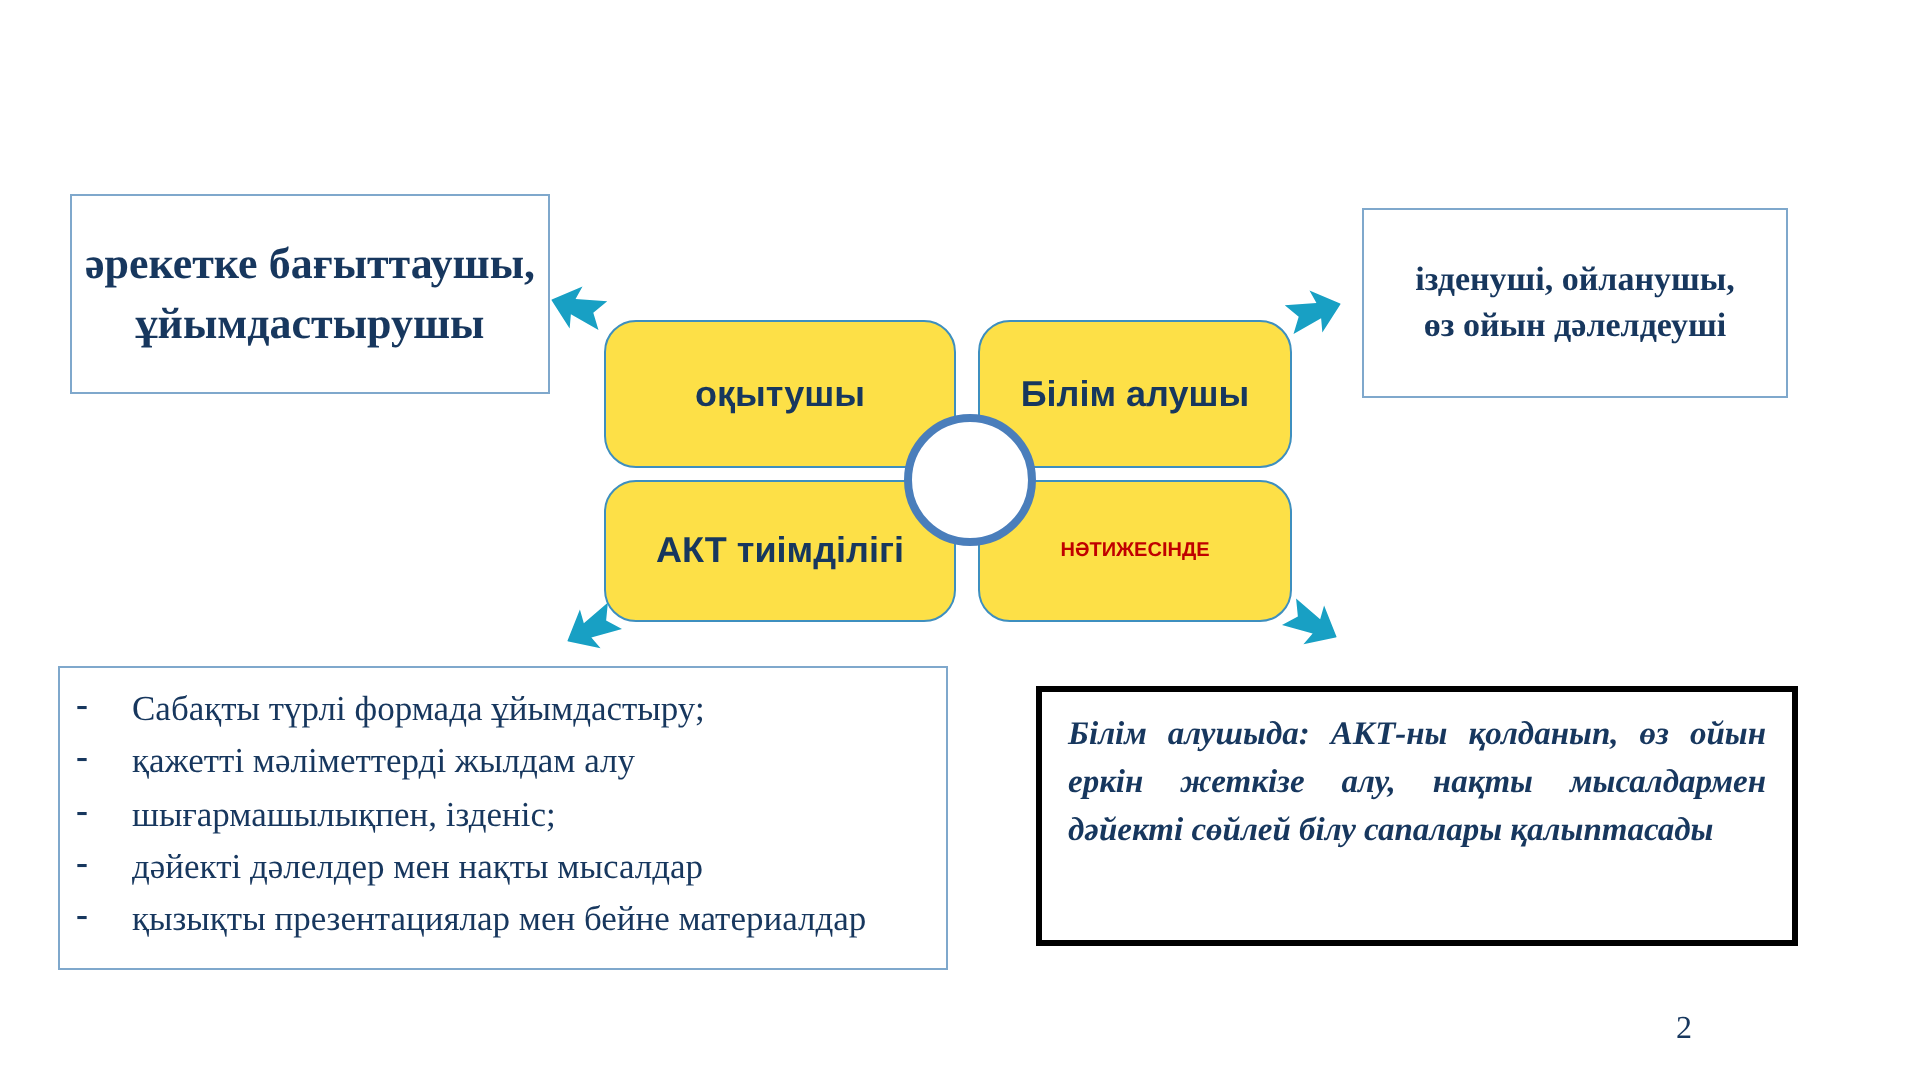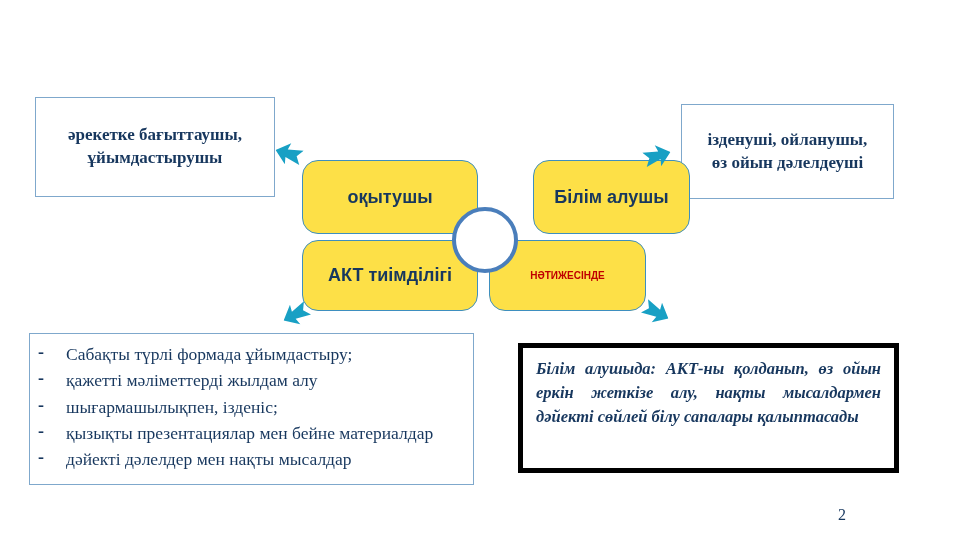--- a/index.html
+++ b/index.html
@@ -14,30 +14,30 @@
     font-size:22px; font-weight:bold; color:#B00E0E;
     white-space:nowrap; letter-spacing:0.2px;
   }
   
   .role-box {
     position:absolute; border:1px solid #7FA8CC; background:#ffffff;
     display:flex; align-items:center; justify-content:center;
     font-family:"Liberation Serif", serif; font-weight:bold;
     color:#17375E; text-align:center; white-space:pre-line; line-height:1.35;
   }
-  .role-box.left  { left:35px;  top:97px;  width:240px; height:100px; font-size:17px; }
+  .role-box.left  { left:35px;  top:97px;  width:240px; height:100px; font-size:22px; }
   .role-box.right { left:681px; top:104px; width:213px; height:95px;  font-size:17px; }
   
   .cell {
     position:absolute; background:#fde047; border:1.5px solid #3E8FBF; border-radius:16px;
     display:flex; align-items:center; justify-content:center;
     font-family:"Liberation Sans", sans-serif; font-weight:bold; color:#17375E;
   }
   .cell.tl { left:302px; top:160px; width:176px; height:74px; font-size:18px; }
-  .cell.tr { left:489px; top:160px; width:157px; height:74px; font-size:18px;margin-left:44px; }
+  .cell.tr { left:489px; top:160px; width:157px; height:74px; font-size:18px; }
   .cell.bl { left:302px; top:240px; width:176px; height:71px; font-size:18px; }
   .cell.br { left:489px; top:240px; width:157px; height:71px; font-size:10px; color:#C00000; }
   .hub-circle {
     position:absolute; left:452px; top:207px; width:66px; height:66px;
     border:4px solid #4A7EBB; border-radius:50%; background:#ffffff; z-index:3;
   }
   .arrow { position:absolute; width:28px; height:24px; z-index:2; }
   .arrow svg { width:100%; height:100%; display:block; }
   .arrow.a-tl { left:275px; top:142px; transform:rotate(197deg); }
   .arrow.a-tr { left:643px; top:144px; transform:rotate(-17deg); }
@@ -52,21 +52,21 @@
   .benefits-box li {
     position:relative; padding-left:36px; padding-right:28px;
     font-family:"Liberation Serif", serif; font-size:17.5px; color:#17375E; line-height:1.5;
   }
   .benefits-box li::before {
     content:"-"; position:absolute; left:8px; top:-2px; font-weight:bold; font-size:18px;
   }
   
   .result-box {
     position:absolute; left:518px; top:343px; width:381px; height:130px;
-    border:5px solid #000000; background:#ffffff; padding:9px 13px;
+    border:3px solid #000000; background:#ffffff; padding:9px 13px;
     font-family:"Liberation Serif", serif; font-weight:bold; font-style:italic;
     font-size:16.5px; color:#17375E; text-align:justify; line-height:1.45;
   }
   .page-number {
     position:absolute; left:838px; top:506px;
     font-family:"Liberation Serif", serif; font-size:16px; color:#17375E;
   }
 </style>
 </head>
 <body>
@@ -119,22 +119,22 @@
           <polygon points="28,12 15,1 16.5,8 1,4.5 6,12 1,19.5 16.5,16 15,23" fill="#18A0C4"></polygon>
         </svg>
     </div>
   </div>
 
   <div class="benefits-box">
     <ul>
         <li>Сабақты түрлі формада ұйымдастыру;</li>
         <li>қажетті мәліметтерді жылдам алу</li>
         <li>шығармашылықпен, ізденіс;</li>
+        <li>дәйекті дәлелдер мен нақты мысалдар</li>
         <li>қызықты презентациялар мен бейне материалдар</li>
-        <li>дәйекті дәлелдер мен нақты мысалдар</li>
       </ul>
   </div>
 
   <div class="result-box">
     <span>Білім алушыда: АКТ-ны қолданып, өз ойын еркін жеткізе алу, нақты мысалдармен дәйекті сөйлей білу сапалары қалыптасады</span>
   </div>
 
   <div class="page-number">2</div>
 
 </div>

